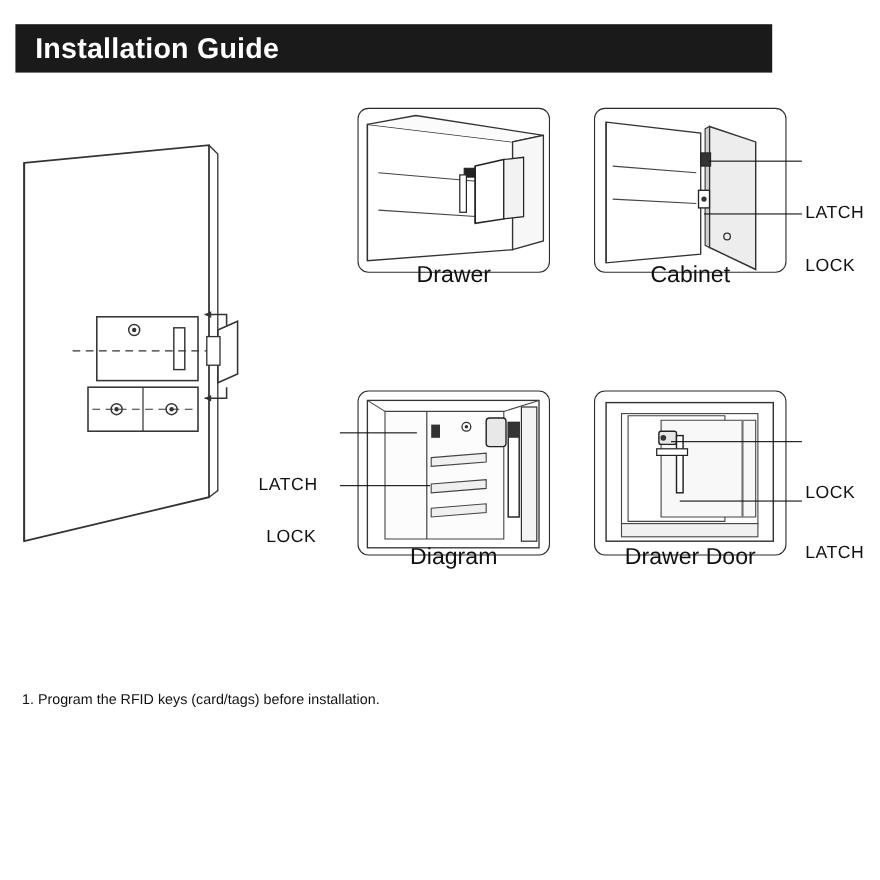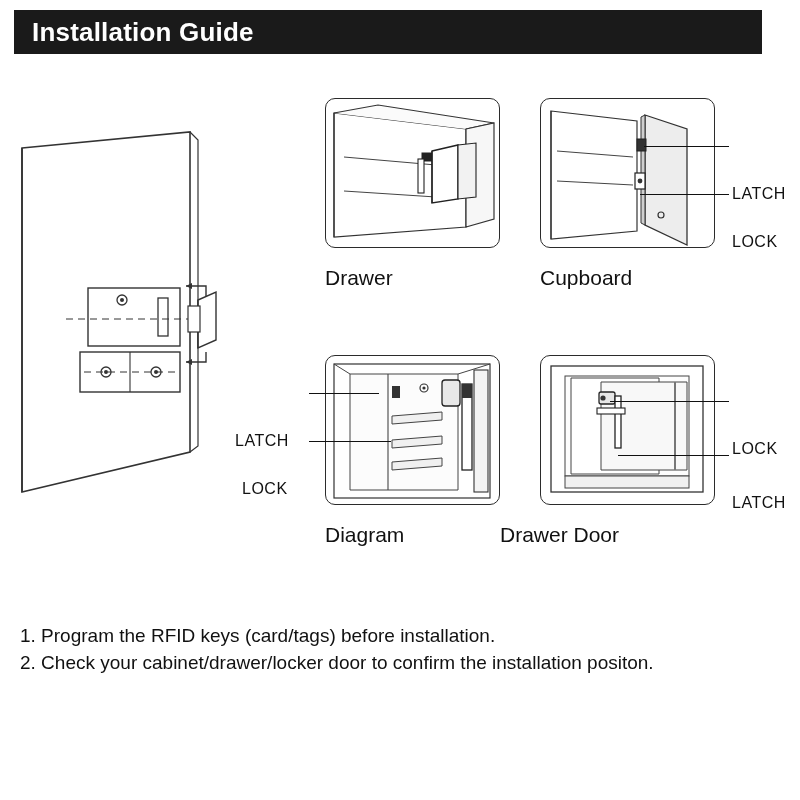--- a/index.html
+++ b/index.html
@@ -13,22 +13,22 @@
     font-family: "Liberation Sans", sans-serif;
     color: #000000;
     overflow: hidden;
     position: relative;
   }
 
   
   .header-bar {
     position: absolute;
     left: 14px;
-    top: 10px;
-    width: 748px;
+    top: 22px;
+    width: 688px;
     height: 44px;
     background: #1a1a1a;
     display: flex;
     align-items: center;
   }
   .header-title {
     color: #ffffff;
     font-size: 26px;
     font-weight: bold;
     letter-spacing: 0.2px;
@@ -65,23 +65,24 @@
     border: 1.5px solid #2b2b2b;
     border-radius: 10px;
     box-sizing: border-box;
     width: 175px;
     height: 150px;
     overflow: hidden;
     background: #ffffff;
   }
   .panel-caption {
     position: absolute;
-    top: 168px;
+    top: 140px;
     left: 0;
     width: 175px;
+    text-align: center;
     font-size: 21px;
     color: #111;
     white-space: nowrap;
   }
 
   .p-drawer   { left: 325px; top: 38px; }
   .p-cabinet  { left: 540px; top: 38px; }
   .p-cupboard { left: 325px; top: 295px; }
   .p-sliding  { left: 540px; top: 295px; }
 
@@ -104,21 +105,21 @@
   }
 
   
   .instructions {
     position: absolute;
     left: 20px;
     top: 622px;
     width: 770px;
   }
   .instr-line {
-    font-size: 19px;
+    font-size: 13px;
     line-height: 27px;
     color: #111;
     white-space: nowrap;
   }
 
   svg { display: block; }
 </style>
 </head>
 <body>
 
@@ -205,21 +206,21 @@
         <polygon points="100,18 104,16 104,126 100,124" fill="#cfcfcf" stroke="#333" stroke-width="1"></polygon>
 
         <rect x="96" y="40" width="9" height="12" fill="#333" stroke="#222"></rect>
 
         <rect x="94" y="74" width="10" height="16" fill="#ffffff" stroke="#222" stroke-width="1.2"></rect>
         <circle cx="99" cy="82" r="2.4" fill="#333"></circle>
 
         <circle cx="120" cy="116" r="3" fill="none" stroke="#333" stroke-width="1.2"></circle>
       </svg>
     </div>
-    <div class="panel-caption">Cupboard</div>
+    <div class="panel-caption">Cabinet</div>
 
     <div class="callout" style="left:192px; top:40px;">LATCH</div>
     <div class="leader" style="left:104px; top:48px; width:85px;"></div>
 
     <div class="callout" style="left:192px; top:88px;">LOCK</div>
     <div class="leader" style="left:100px; top:96px; width:89px;"></div>
   </div>
 
   <div class="panel p-cupboard">
     <div class="panel-box">
@@ -287,14 +288,13 @@
     <div class="leader" style="left:70px; top:46px; width:119px;"></div>
 
     <div class="callout" style="left:192px; top:92px;">LATCH</div>
     <div class="leader" style="left:78px; top:100px; width:111px;"></div>
   </div>
 
 </div>
 
 <div class="instructions">
   <div class="instr-line">1. Program the RFID keys (card/tags) before installation.</div>
-  <div class="instr-line">2. Check your cabinet/drawer/locker door to confirm the installation positon.</div>
 </div>
 
 </body></html>

